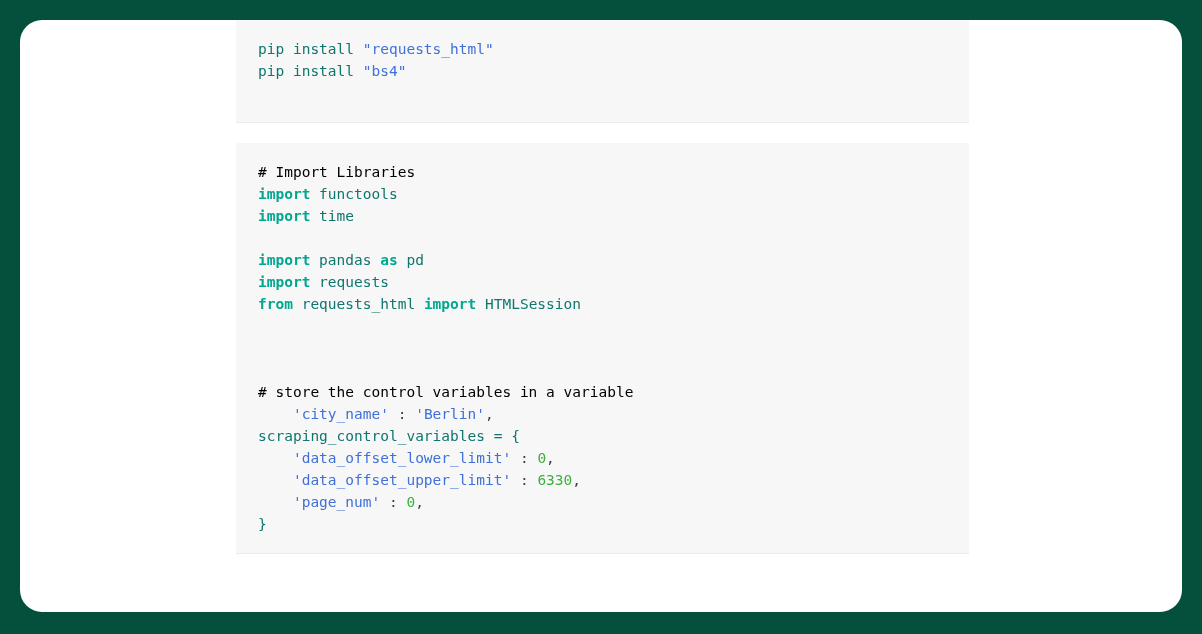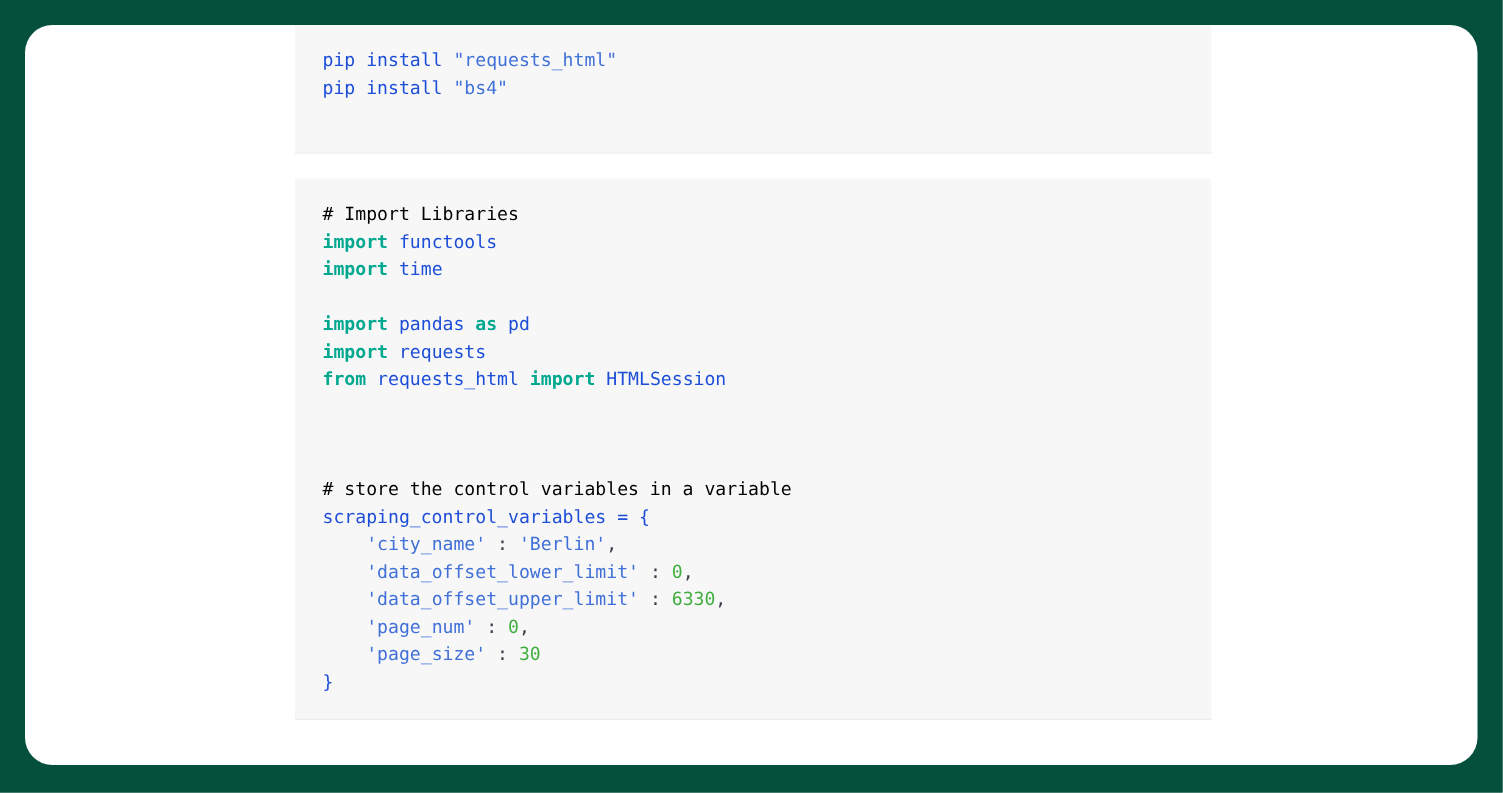--- a/index.html
+++ b/index.html
@@ -65,21 +65,21 @@
 
   .code-line.blank {
     height: 22px;
   }
 
   
   .tok-kw      { color: #00a88f; font-weight: bold; }
   .tok-comment { color: #000000; }
   .tok-str     { color: #4070d8; }
   .tok-num     { color: #3fae3f; }
-  .tok-plain   { color: #1d4ed8; }
+  .tok-plain   { color: #0f766e; }
   .tok-punc    { color: #3a3f4b; }
 </style>
 </head>
 <body>
 
 <div class="page-bg"></div>
 
 <div class="card">
   <div class="notebook" id="notebook">
       <div class="code-cell">
@@ -93,22 +93,21 @@
         <div class="code-line"><span class="tok-kw">import</span><span class="tok-plain"> functools</span></div>
         <div class="code-line"><span class="tok-kw">import</span><span class="tok-plain"> time</span></div>
         <div class="code-line blank">&nbsp;</div>
         <div class="code-line"><span class="tok-kw">import</span><span class="tok-plain"> pandas </span><span class="tok-kw">as</span><span class="tok-plain"> pd</span></div>
         <div class="code-line"><span class="tok-kw">import</span><span class="tok-plain"> requests</span></div>
         <div class="code-line"><span class="tok-kw">from</span><span class="tok-plain"> requests_html </span><span class="tok-kw">import</span><span class="tok-plain"> HTMLSession</span></div>
         <div class="code-line blank">&nbsp;</div>
         <div class="code-line blank">&nbsp;</div>
         <div class="code-line blank">&nbsp;</div>
         <div class="code-line"><span class="tok-comment"># store the control variables in a variable</span></div>
+        <div class="code-line"><span class="tok-plain">    </span><span class="tok-str">'city_name'</span><span class="tok-punc"> : </span><span class="tok-str">'Berlin'</span><span class="tok-punc">,</span></div>
         <div class="code-line"><span class="tok-plain">scraping_control_variables = {</span></div>
-        <div class="code-line"><span class="tok-plain">    </span><span class="tok-str">'city_name'</span><span class="tok-punc"> : </span><span class="tok-str">'Berlin'</span><span class="tok-punc">,</span></div>
         <div class="code-line"><span class="tok-plain">    </span><span class="tok-str">'data_offset_lower_limit'</span><span class="tok-punc"> : </span><span class="tok-num">0</span><span class="tok-punc">,</span></div>
         <div class="code-line"><span class="tok-plain">    </span><span class="tok-str">'data_offset_upper_limit'</span><span class="tok-punc"> : </span><span class="tok-num">6330</span><span class="tok-punc">,</span></div>
         <div class="code-line"><span class="tok-plain">    </span><span class="tok-str">'page_num'</span><span class="tok-punc"> : </span><span class="tok-num">0</span><span class="tok-punc">,</span></div>
-        <div class="code-line"><span class="tok-plain">    </span><span class="tok-str">'page_size'</span><span class="tok-punc"> : </span><span class="tok-num">30</span></div>
         <div class="code-line"><span class="tok-plain">}</span></div>
       </div>
     </div>
 </div>
 
 </body></html>

